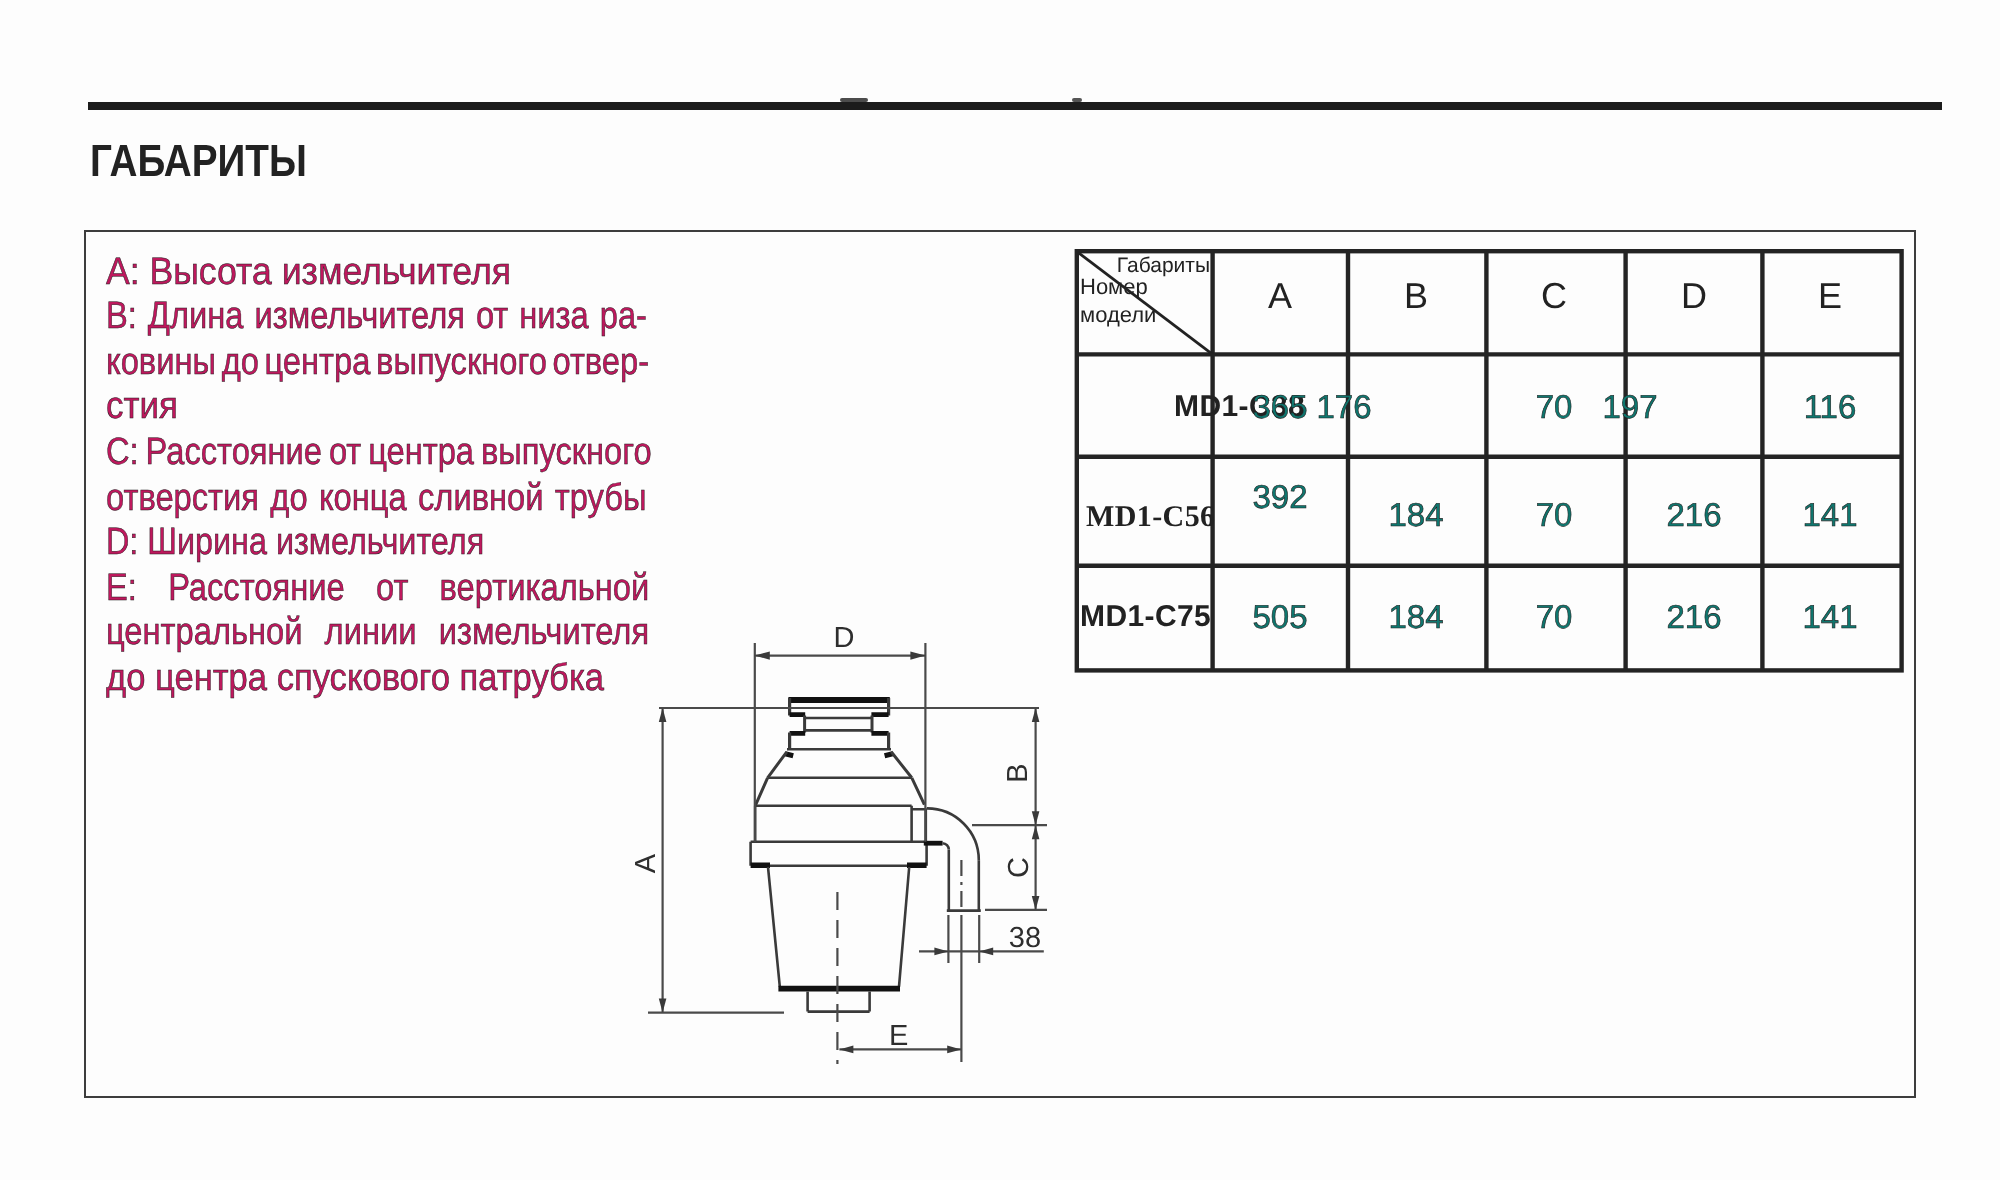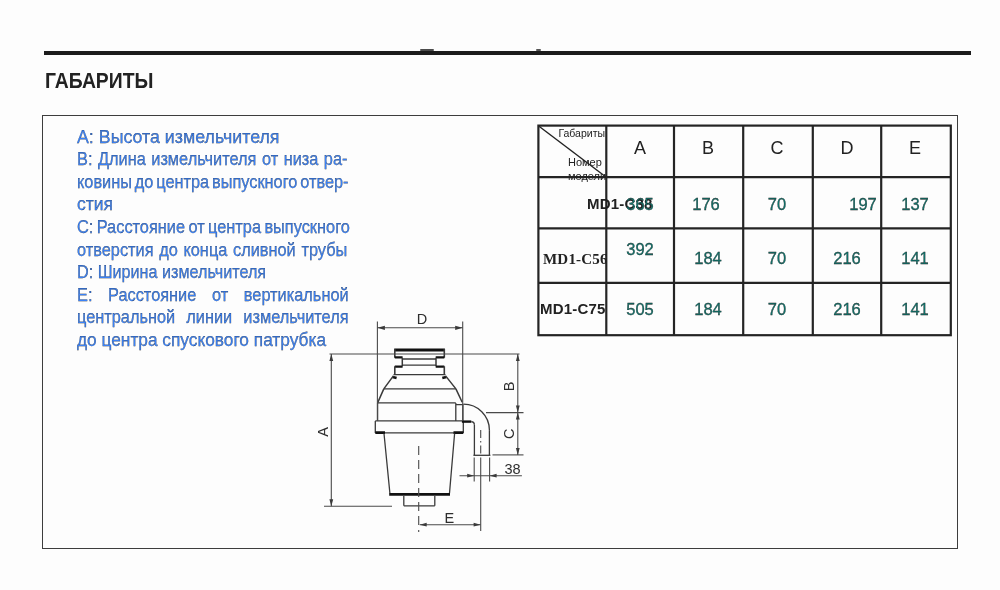--- a/index.html
+++ b/index.html
@@ -13,21 +13,21 @@
 <div class="abs" style="left:44px;top:51px;width:927px;height:3.7px;background:#1c1c1c;"></div>
 
 <div class="abs" style="left:420px;top:48.5px;width:14px;height:2.2px;background:#4c4c4c;border-radius:2px;"></div>
 
 <div class="abs" style="left:536px;top:49px;width:5px;height:2px;background:#555;border-radius:2px;"></div>
 
 <div class="abs" style="left:45px;top:68.3px;font-size:22.5px;font-weight:bold;color:#222;transform:scaleX(0.86);transform-origin:0 0;">ГАБАРИТЫ</div>
 
 <div class="abs" style="left:42px;top:114.5px;width:914px;height:432px;border:1.4px solid #3d3d3d;background:transparent;"></div>
 
-<div class="abs" id="txt" style="left:53px;top:126.7px;width:330px;height:230px;font-size:19px;color:#3b82f6;margin-left:24px;">
+<div class="abs" id="txt" style="left:53px;top:126.7px;width:330px;height:230px;font-size:19px;color:#be185d;">
 
   <div class="tl" style="top:0px;transform:scaleX(0.937);">А: Высота измельчителя</div>
 
   <div class="tl" style="top:22.6px;transform:scaleX(0.86);word-spacing:1.1px;">В: Длина измельчителя от низа ра-</div>
 
   <div class="tl" style="top:45.2px;transform:scaleX(0.86);word-spacing:-2px;">ковины до центра выпускного отвер-</div>
 
   <div class="tl" style="top:67.8px;transform:scaleX(0.92);">стия</div>
 
   <div class="tl" style="top:90.4px;transform:scaleX(0.86);word-spacing:-1.3px;">С: Расстояние от центра выпускного</div>
@@ -66,21 +66,21 @@
     <line x1="538.4" y1="228.4" x2="950.8" y2="228.4"></line>
 
     <line x1="538.4" y1="282.9" x2="950.8" y2="282.9"></line>
   </g>
 
   <line x1="539" y1="126.2" x2="606.3" y2="177.2" stroke="#222" stroke-width="1.4"></line>
 </svg>
 
 <div class="abs" style="left:557px;top:127px;width:48px;font-size:10.5px;color:#222;text-align:right;">Габариты</div>
 
-<div class="abs" style="left:540px;top:156px;width:60px;font-size:11px;color:#222;line-height:13.5px;margin-left:28px;">Номер<br>модели</div>
+<div class="abs" style="left:540px;top:138px;width:60px;font-size:11px;color:#222;line-height:13.5px;">Номер<br>модели</div>
 
 <div class="abs ch" style="left:606px;top:137.7px;">A</div>
 
 <div class="abs ch" style="left:674px;top:137.7px;">B</div>
 
 <div class="abs ch" style="left:743px;top:137.7px;">C</div>
 
 <div class="abs ch" style="left:813px;top:137.7px;">D</div>
 
 <div class="abs ch" style="left:881px;top:137.7px;">E</div>
@@ -90,24 +90,24 @@
   .num{position:absolute;width:68px;text-align:center;font-size:16.5px;color:#0f766e;-webkit-text-stroke:0.3px #222;}
 </style>
 
 <div class="md" style="top:195.4px;margin-left:44px;">MD1-C38</div>
 
 <div class="md" style="top:251.4px;font-family:Liberation Serif, serif;">MD1-C56</div>
 
 <div class="md" style="top:300.2px;left:540px;">MD1-C75</div>
 
 <div class="num" style="left:606px;top:194.9px;">365</div>
-<div class="num" style="left:672px;top:194.9px;text-align:center;">176</div>
+<div class="num" style="left:638px;top:194.9px;text-align:center;">176</div>
 <div class="num" style="left:743px;top:194.9px;">70</div>
-<div class="num" style="left:813px;top:194.9px;padding-left:16px;">197</div>
-<div class="num" style="left:881px;top:194.9px;">137</div>
+<div class="num" style="left:781px;top:194.9px;">197</div>
+<div class="num" style="left:881px;top:194.9px;">116</div>
 
 <div class="num" style="left:606px;top:240px;">392</div>
 <div class="num" style="left:674px;top:249.2px;">184</div>
 <div class="num" style="left:743px;top:249.2px;">70</div>
 <div class="num" style="left:813px;top:249.2px;">216</div>
 <div class="num" style="left:881px;top:249.2px;">141</div>
 
 <div class="num" style="left:606px;top:300px;">505</div>
 <div class="num" style="left:674px;top:300px;">184</div>
 <div class="num" style="left:743px;top:300px;">70</div>

